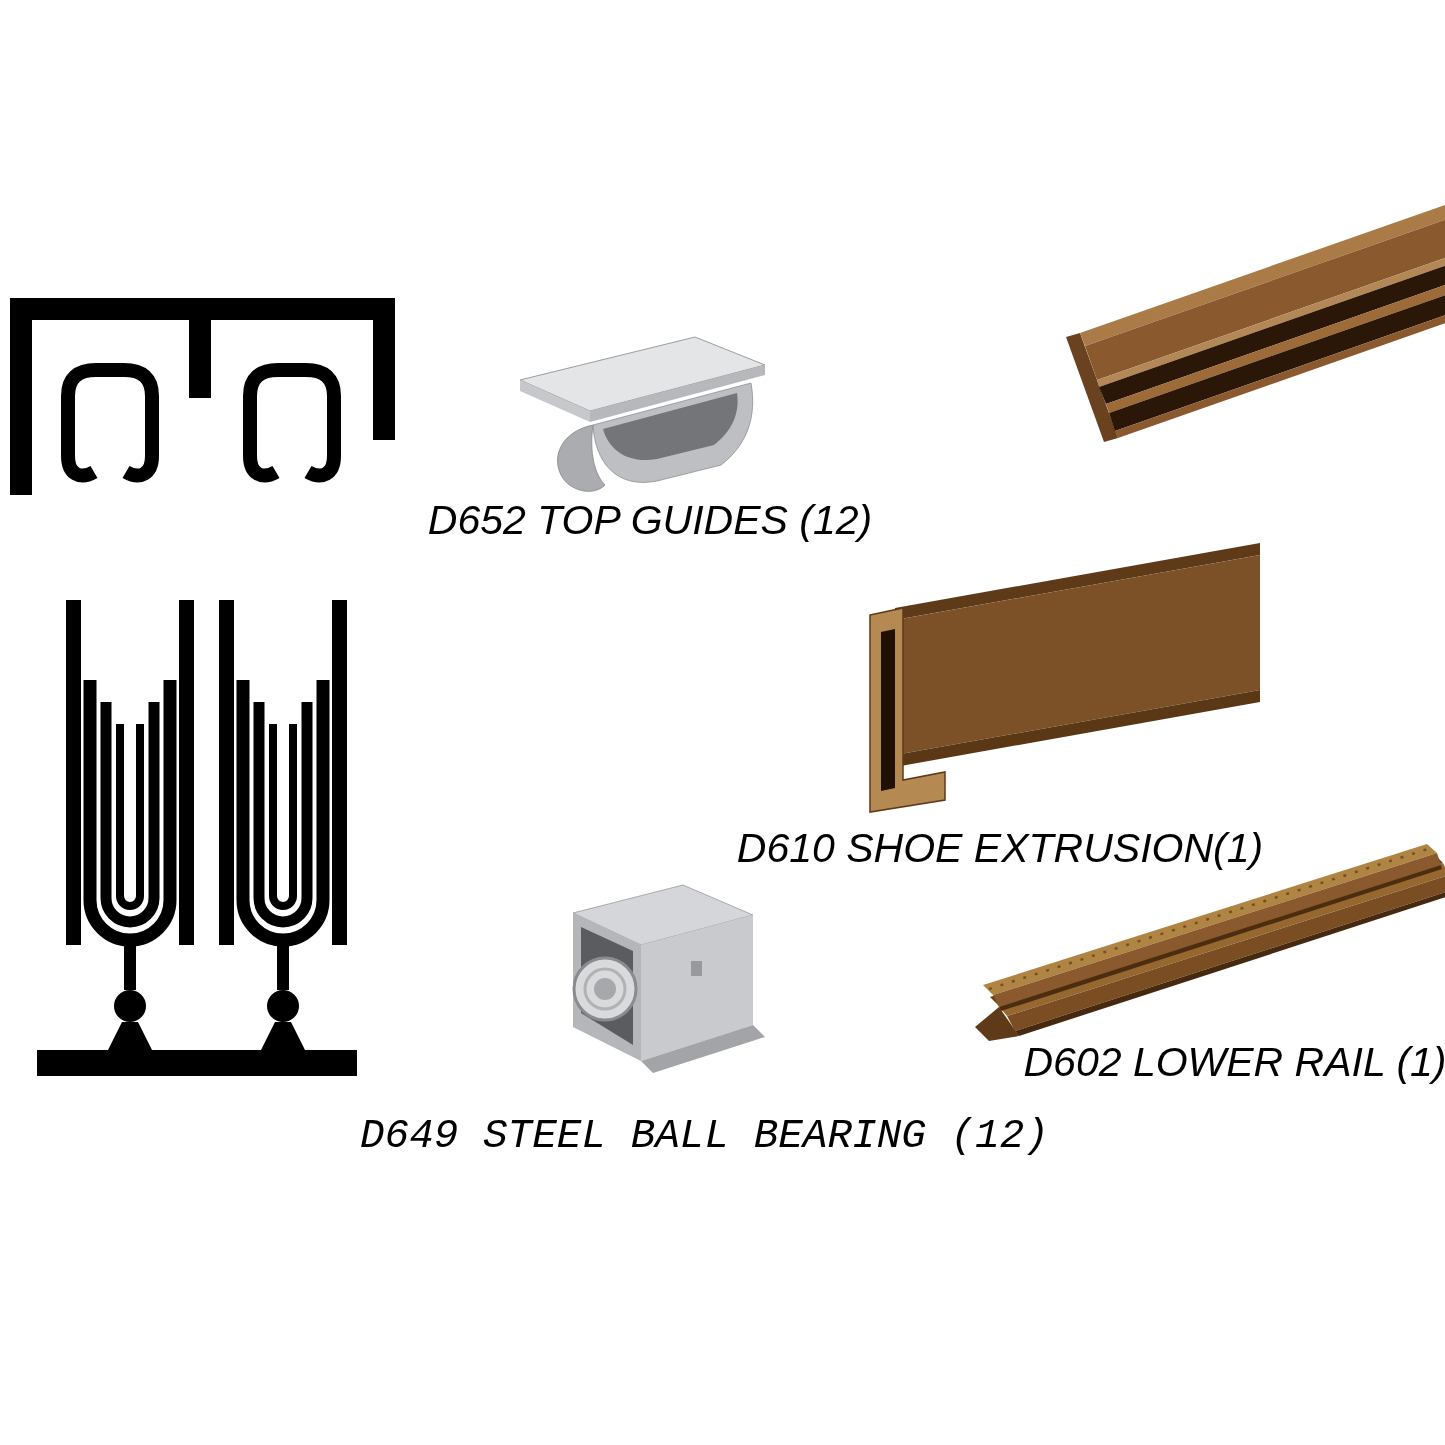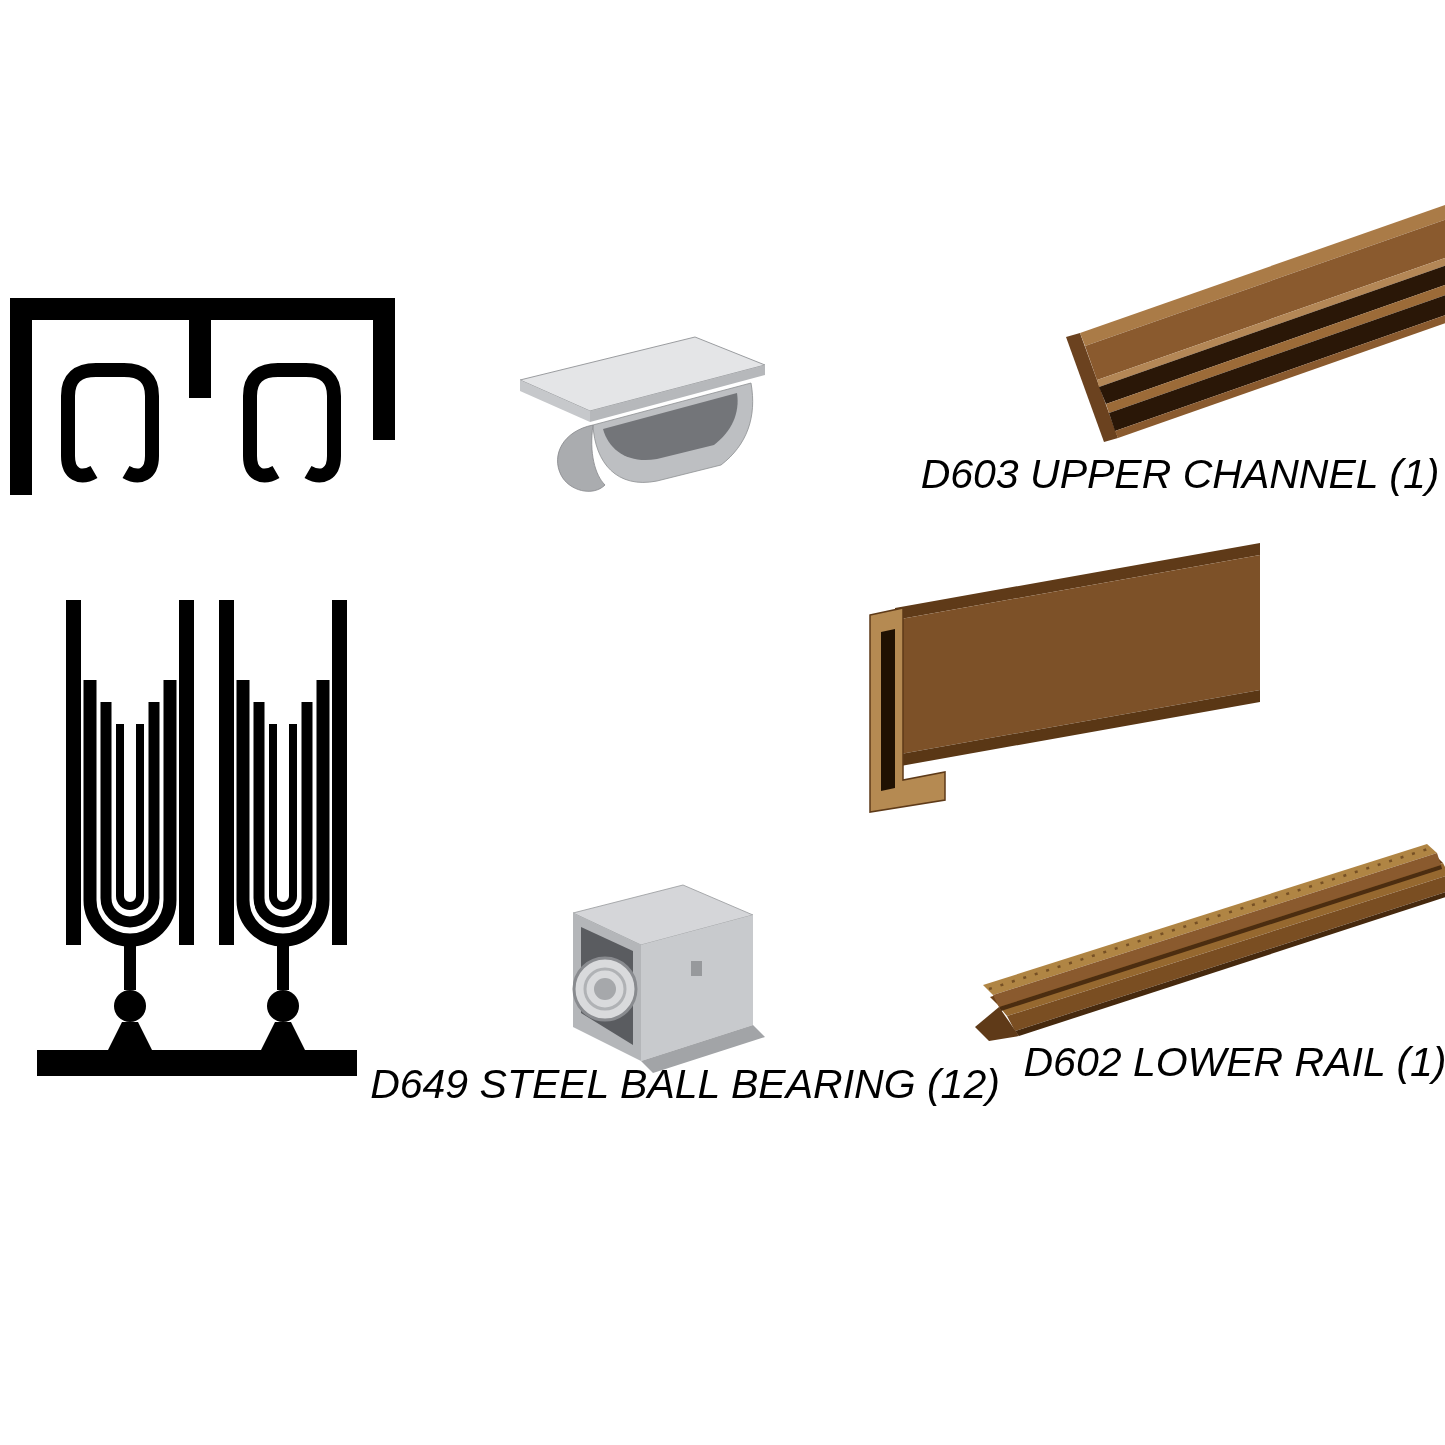--- a/index.html
+++ b/index.html
@@ -117,21 +117,22 @@
       <polygon points="32,181 474,40 474,56 40,196" fill="#7a4e22"></polygon>
       <polygon points="40,196 474,56 474,61 44,201" fill="#46290e"></polygon>
       <polygon points="8,150 452,9 462,18 18,160" fill="#b08544"></polygon>
       <polygon points="18,160 462,18 466,30 24,172" fill="#8a5a2e"></polygon>
       <polygon points="24,172 466,30 467,34 26,176" fill="#4c2d10"></polygon>
       <path d="M 14 154 L 456 13" stroke="#5e3a18" stroke-width="2.5" stroke-dasharray="3 9" opacity="0.7"></path>
       <polygon points="0,192 24,172 44,201 14,206" fill="#5f3a18"></polygon>
     </svg>
   </figure>
 
-
-  <div class="part-label" style="left:915px;top:452px;width:530px;">D603 UPPER CHANNEL (1)</div>
+  <div class="part-label" style="left:415px;top:498px;width:470px;">D652 TOP GUIDES (12)</div>
 
 
-  <div class="part-label" style="left:360px;top:1062px;width:650px;">D649 STEEL BALL BEARING (12)</div>
+  <div class="part-label" style="left:735px;top:826px;width:530px;">D610 SHOE EXTRUSION(1)</div>
+
+  <div class="part-label" style="left:360px;top:1114px;width:650px;font-family:Liberation Mono, monospace;">D649 STEEL BALL BEARING (12)</div>
 
   <div class="part-label" style="left:1020px;top:1040px;width:430px;">D602 LOWER RAIL (1)</div>
 
 </div>
 
 </body></html>

